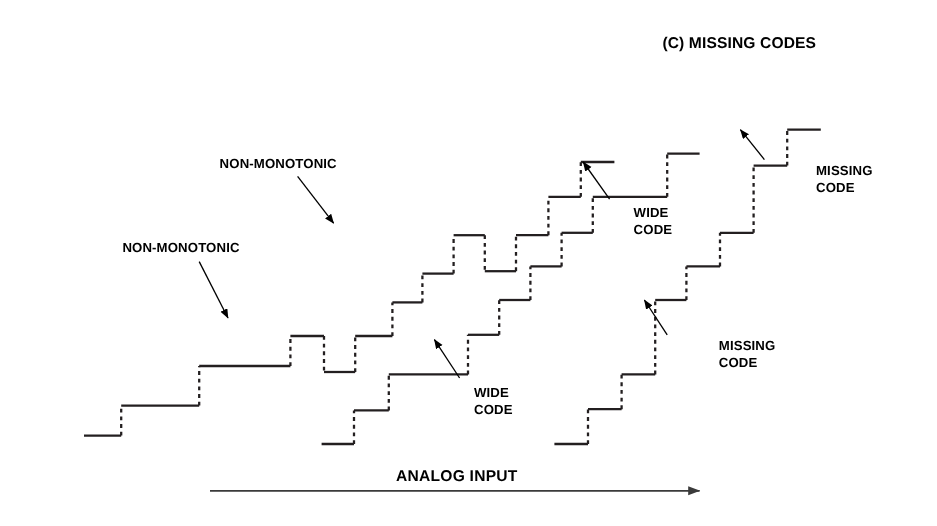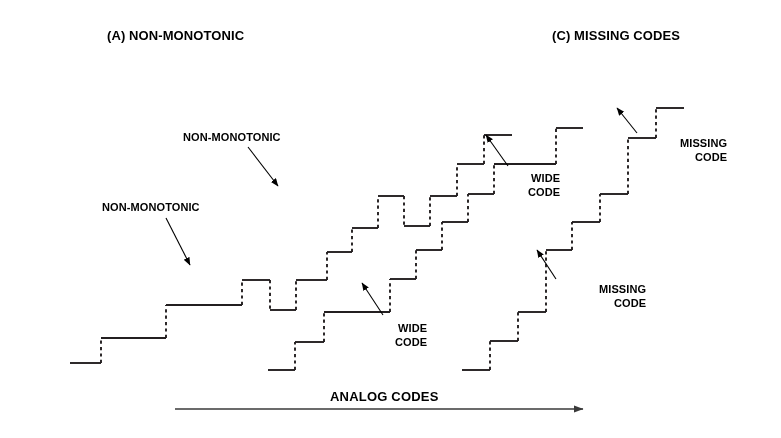--- a/index.html
+++ b/index.html
@@ -35,21 +35,21 @@
     position: absolute;
     font-family: "Liberation Sans", sans-serif;
     font-size: 11px;
     font-weight: bold;
     color: #000000;
     white-space: nowrap;
     line-height: 14px;
     letter-spacing: 0.1px;
     margin-left: 40px;
   }
-  .callout.center { text-align: right; }
+  .callout.center { text-align: left; }
   .axis-label {
     position: absolute;
     font-family: "Liberation Sans", sans-serif;
     font-size: 13px;
     font-weight: bold;
     color: #000000;
     white-space: nowrap;
     letter-spacing: 0.2px;
   }
   .stair-solid {
@@ -74,21 +74,20 @@
     fill: none;
     stroke: #3a3a3a;
     stroke-width: 1.5;
   }
 </style>
 </head>
 <body>
 
 <div id="root">
 
-  <div class="panel-title" style="left:107px; top:28px;">(A) NON-MONOTONIC</div>
   <div class="panel-title" style="left:552px; top:28px;text-align:center;">(C) MISSING CODES</div>
 
   <div class="callout" style="left:62px; top:200px;">
     <div>NON-MONOTONIC</div>
   </div>
   <div class="callout" style="left:143px; top:130px;">
     <div>NON-MONOTONIC</div>
   </div>
 
   <div class="callout center" style="left:355px; top:321px;">
@@ -102,21 +101,21 @@
 
   <div class="callout center" style="left:559px; top:282px;">
     <div>MISSING</div>
     <div>CODE</div>
   </div>
   <div class="callout center" style="left:640px; top:136px;">
     <div>MISSING</div>
     <div>CODE</div>
   </div>
 
-  <div class="axis-label" style="left:330px; top:389px;">ANALOG CODES</div>
+  <div class="axis-label" style="left:330px; top:389px;">ANALOG INPUT</div>
 
   <svg class="layer" viewBox="0 0 781 438" xmlns="http://www.w3.org/2000/svg">
     <defs>
       <marker id="arrowSmall" markerWidth="9" markerHeight="9" refX="7.5" refY="3.2" orient="auto" markerUnits="userSpaceOnUse">
         <path d="M0,0 L8,3.2 L0,6.4 z" fill="#000000"></path>
       </marker>
       <marker id="arrowAxis" markerWidth="11" markerHeight="10" refX="9.5" refY="3.7" orient="auto" markerUnits="userSpaceOnUse">
         <path d="M0,0 L10,3.7 L0,7.4 z" fill="#3a3a3a"></path>
       </marker>
     </defs>

